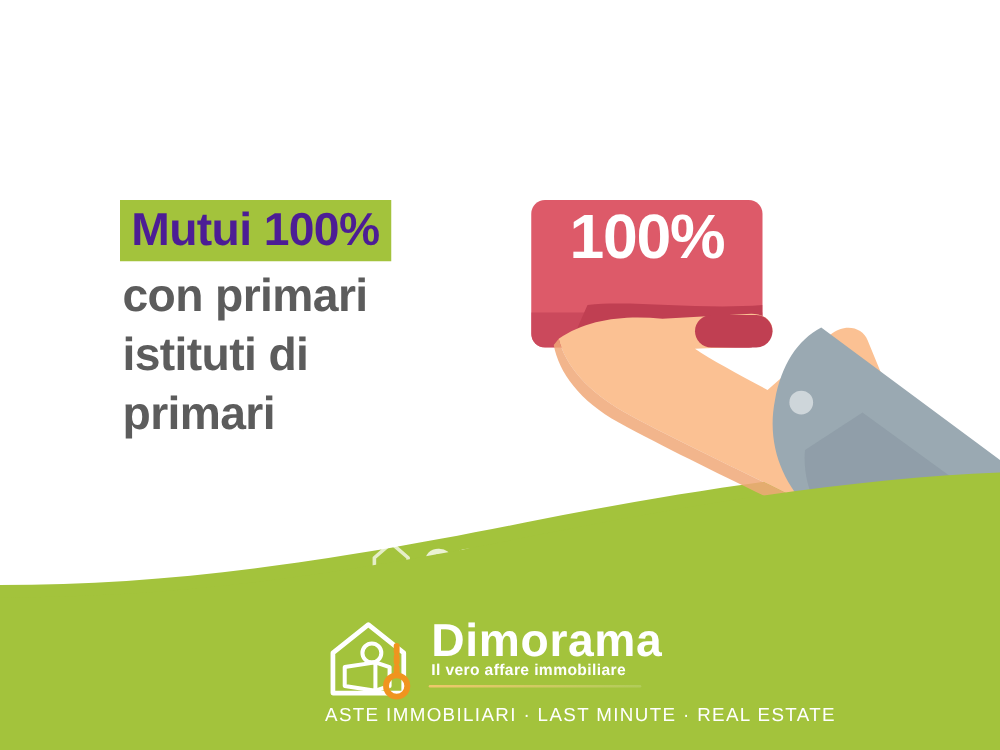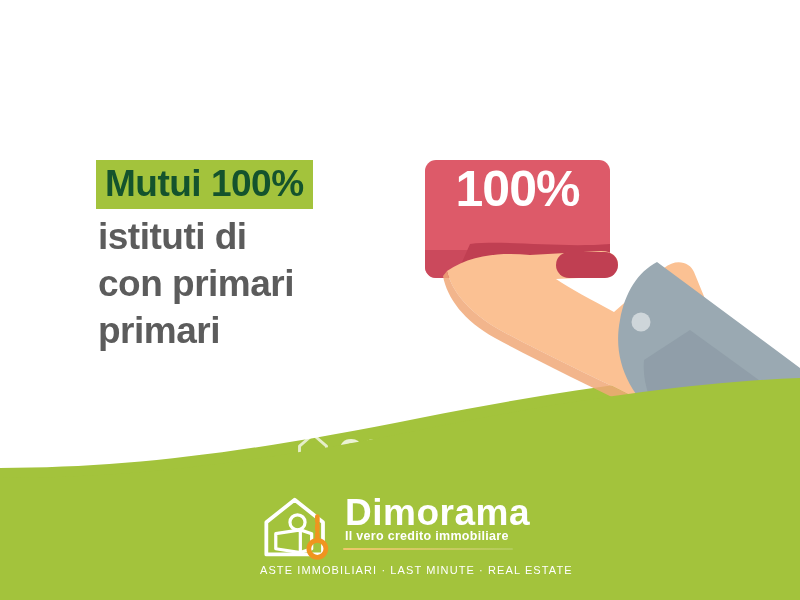--- a/index.html
+++ b/index.html
@@ -32,21 +32,21 @@
   
   .headline {
     position: absolute;
     left: 96px;
     top: 160px;
     width: 320px;
   }
   .headline-hl {
     display: inline-block;
     background: #a3c33c;
-    color: #14532d;
+    color: #4c1d95;
     font-size: 37px;
     font-weight: 700;
     letter-spacing: -0.5px;
     line-height: 1.06;
     padding: 4px 9px 6px 9px;
     margin: 0 0 5px 0;
     white-space: nowrap;
     text-align: center;
   }
   .headline-rest {
@@ -144,21 +144,21 @@
     top: 56px;
     width: 170px;
     height: 2px;
     background: linear-gradient(to right, rgba(244,200,110,0.95), rgba(255,255,255,0.15));
     border-radius: 2px;
   }
   .logo-sub {
     position: absolute;
     left: 5px;
     top: 72px;
-    font-size: 11px;
+    font-size: 15px;
     font-weight: 400;
     letter-spacing: 1.1px;
     color: #ffffff;
     white-space: nowrap;
   }
 </style>
 </head>
 <body>
 
 <div id="banner">
@@ -220,22 +220,22 @@
     <path d="M690 330 L800 410 L800 520 L665 420 C650 406 642 382 644 360 Z" fill="#8c9ba6" opacity="0.75"></path>
 
     <circle cx="641" cy="322" r="9.5" fill="#d4dade" opacity="0.9"></circle>
 
     <path d="M0,478 C140,478 260,462 430,428 C570,400 695,382 800,378 L800,600 L0,600 Z" fill="#a3c33c"></path>
   </svg>
 
   <div class="headline">
     <div class="headline-hl">Mutui 100%</div>
     <div class="headline-rest">
+      <span>con primari</span>
       <span>istituti di</span>
-      <span>con primari</span>
       <span>primari</span>
     </div>
   </div>
 
   <div class="card-number">100%</div>
 
   <div class="logo">
 
     <svg class="logo-mark" viewBox="0 0 90 72" xmlns="http://www.w3.org/2000/svg" aria-hidden="true">
 
@@ -244,18 +244,18 @@
       <circle cx="45" cy="30" r="8" fill="none" stroke="#ffffff" stroke-width="3.4"></circle>
 
       <path d="M22 42 L48 38 L48 62 L22 58 Z" fill="none" stroke="#ffffff" stroke-width="3.4" stroke-linejoin="round"></path>
       <path d="M48 38 L60 42 L60 58 L48 62" fill="none" stroke="#ffffff" stroke-width="3.4" stroke-linejoin="round"></path>
 
       <path d="M66 24 L66 50" stroke="#f0941f" stroke-width="5" stroke-linecap="round" stroke-dasharray="5 4"></path>
       <circle cx="66" cy="58" r="9" fill="none" stroke="#f0941f" stroke-width="5"></circle>
     </svg>
 
     <div class="logo-word">Dimorama</div>
-    <div class="logo-tag">Il vero credito immobiliare</div>
+    <div class="logo-tag">Il vero affare immobiliare</div>
     <div class="logo-rule"></div>
     <div class="logo-sub">ASTE IMMOBILIARI · LAST MINUTE · REAL ESTATE</div>
   </div>
 
 </div>
 
 </body></html>

